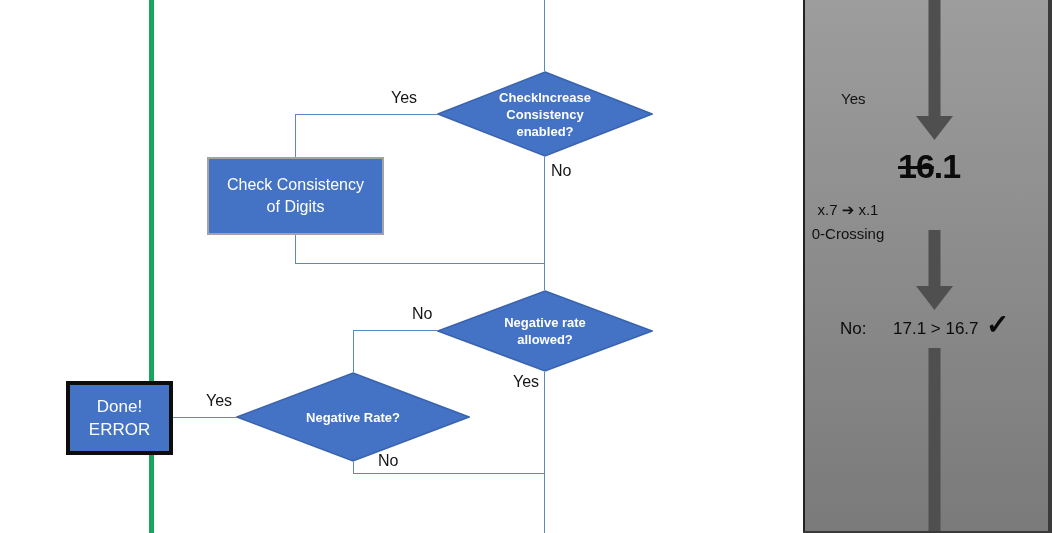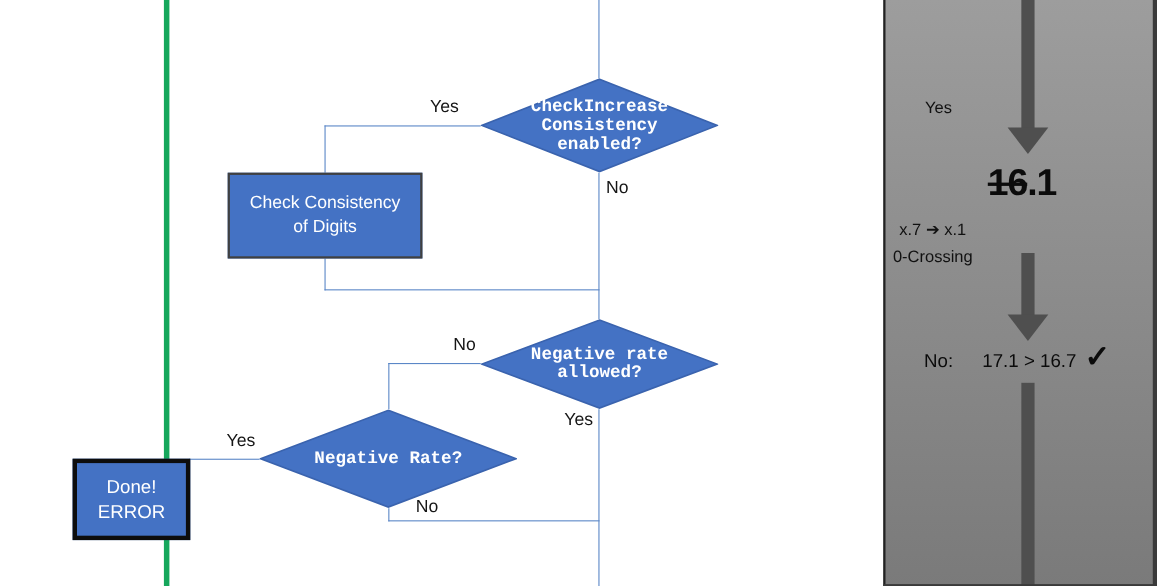--- a/index.html
+++ b/index.html
@@ -4,27 +4,27 @@
 <style>
   html,body{margin:0;padding:0;background:#fff;}
   .stage{position:relative;width:1052px;height:533px;background:#ffffff;overflow:hidden;
          font-family:"Liberation Sans",sans-serif;color:#1a1a1a;}
   .cline{position:absolute;background:#5b87c7;}
   .lbl{position:absolute;font-size:16px;color:#151515;white-space:nowrap;}
   .greenline{position:absolute;left:149px;top:0;width:5px;height:533px;background:#16a75c;}
   .diamond{position:absolute;}
   .diamond svg{position:absolute;left:0;top:0;}
   .dtext{position:absolute;inset:0;display:flex;flex-direction:column;justify-content:center;
-         align-items:center;color:#ffffff;font-weight:600;font-size:16px;line-height:17px;text-align:center;font-family:Liberation Mono, monospace;}
+         align-items:center;color:#ffffff;font-weight:600;font-size:13px;line-height:17px;text-align:center;}
   .procbox{position:absolute;left:207px;top:157px;width:177px;height:78px;box-sizing:border-box;
-           background:#4472C4;border:2px solid #404040;color:#fff;display:flex;flex-direction:column;
+           background:#4472C4;border:2px solid #a3a3a3;color:#fff;display:flex;flex-direction:column;
            justify-content:center;align-items:center;font-size:16px;line-height:22px;}
   .donebox{position:absolute;left:66px;top:381px;width:107px;height:74px;box-sizing:border-box;
            background:#4472C4;border:4px solid #0d0d0d;color:#fff;display:flex;flex-direction:column;
-           justify-content:center;align-items:center;font-size:17px;line-height:23px;margin-top:36px;}
+           justify-content:center;align-items:center;font-size:17px;line-height:23px;}
   .panel{position:absolute;left:803px;top:0;width:249px;height:533px;
          background:linear-gradient(#9d9d9d,#7a7a7a);}
   .panel .bl{position:absolute;left:0;top:0;width:2px;height:100%;background:#222;}
   .panel .br{position:absolute;right:0;top:0;width:4px;height:100%;background:#3a3a3a;}
   .panel .bb{position:absolute;left:0;bottom:0;width:100%;height:2px;background:#3a3a3a;}
   .p-yes{position:absolute;left:38px;top:90px;font-size:15px;color:#111;}
   .p-note{position:absolute;left:3px;top:162px;width:84px;font-size:15px;line-height:24px;
           color:#111;text-align:center;white-space:nowrap;margin-top:36px;}
   .p-vals{position:absolute;left:95px;top:148px;font-size:34px;line-height:37px;font-weight:600;
           color:#0b0b0b;letter-spacing:-1px;text-align:right;}

